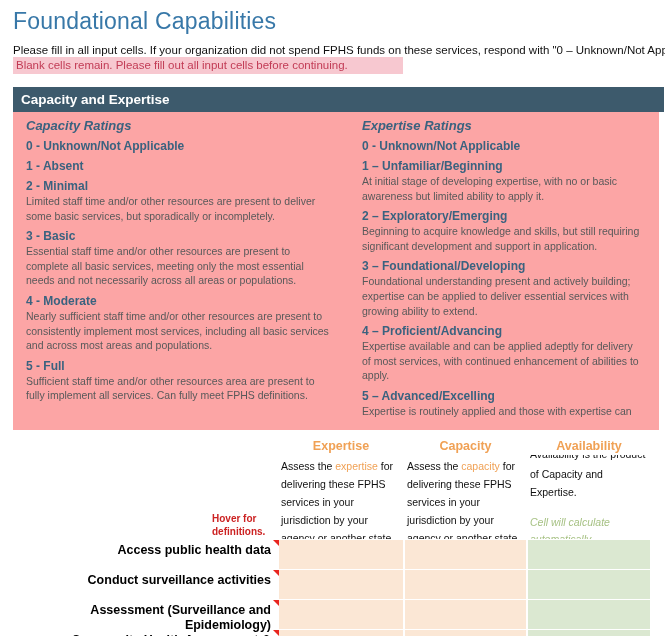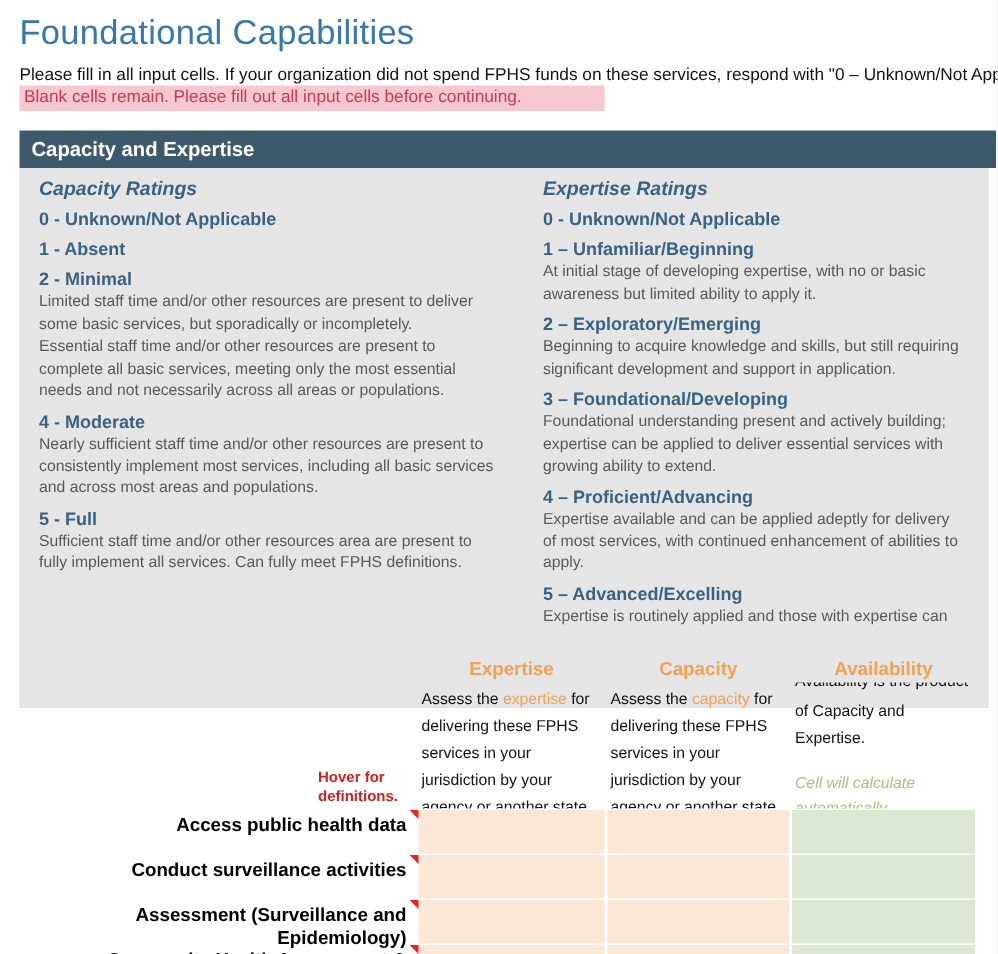--- a/index.html
+++ b/index.html
@@ -20,22 +20,22 @@
     position:absolute; left:13px; top:57px; width:390px; height:17px;
     background:#F7C8D0; color:#C23B55; font-size:11.5px; line-height:17px;
     padding-left:3px; white-space:nowrap; overflow:hidden;
   }
   .section-header {
     position:absolute; left:13px; top:87px; width:651px; height:25px;
     background:#3D5A6C; color:#ffffff; font-size:13.5px; font-weight:bold;
     line-height:25px; padding-left:8px;
   }
   .panel {
-    position:absolute; left:13px; top:112px; width:646px; height:360px;
-    background:#e5e5e5; display:flex; overflow:hidden; padding-top:6px;
+    position:absolute; left:13px; top:112px; width:646px; height:318px;
+    background:#fca5a5; display:flex; overflow:hidden; padding-top:6px;
   }
   .panel .col-left  { width:336px; padding:0 16px 0 13px; }
   .panel .col-right { flex:1;      padding:0 16px 0 13px; }
   .ratings-heading {
     font-size:13px; font-weight:bold; font-style:italic; color:#3A627F;
     line-height:15px; margin-bottom:5px;
   }
   .rating-label {
     font-size:12px; font-weight:bold; color:#3A627F;
     line-height:14px; margin-top:6px;
@@ -91,20 +91,21 @@
 
 <div class="section-header">Capacity and Expertise</div>
 
 <div class="panel">
   <div class="col-left">
     <div class="ratings-heading">Capacity Ratings</div>
     <div class="rating-label">0 - Unknown/Not Applicable</div>
     <div class="rating-label">1 - Absent</div>
     <div class="rating-label">2 - Minimal</div>
     <div class="rating-desc">Limited staff time and/or other resources are present to deliver some basic services, but sporadically or incompletely.</div>
+    <div class="rating-label">3 - Basic</div>
     <div class="rating-desc">Essential staff time and/or other resources are present to complete all basic services, meeting only the most essential needs and not necessarily across all areas or populations.</div>
     <div class="rating-label">4 - Moderate</div>
     <div class="rating-desc">Nearly sufficient staff time and/or other resources are present to consistently implement most services, including all basic services and across most areas and populations.</div>
     <div class="rating-label">5 - Full</div>
     <div class="rating-desc">Sufficient staff time and/or other resources area are present to fully implement all services. Can fully meet FPHS definitions.</div>
   </div>
   <div class="col-right">
     <div class="ratings-heading">Expertise Ratings</div>
     <div class="rating-label">0 - Unknown/Not Applicable</div>
     <div class="rating-label">1 – Unfamiliar/Beginning</div>

